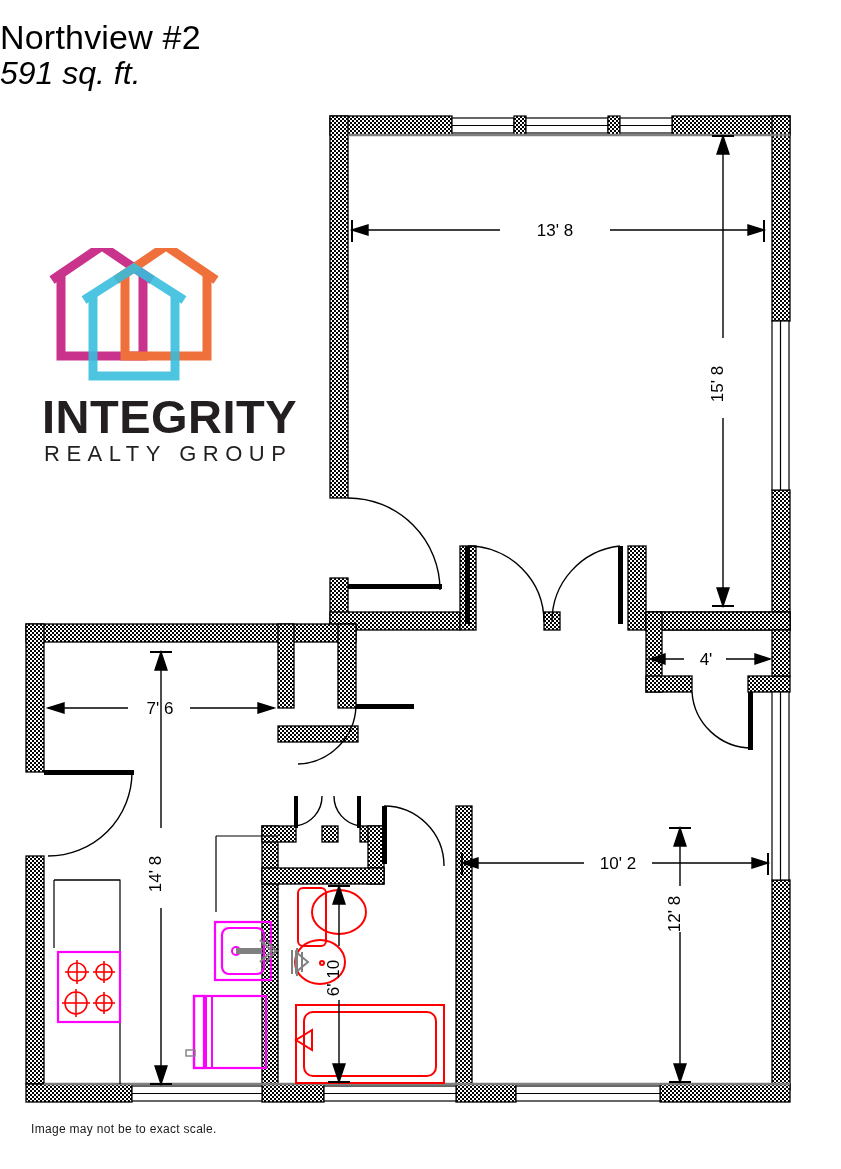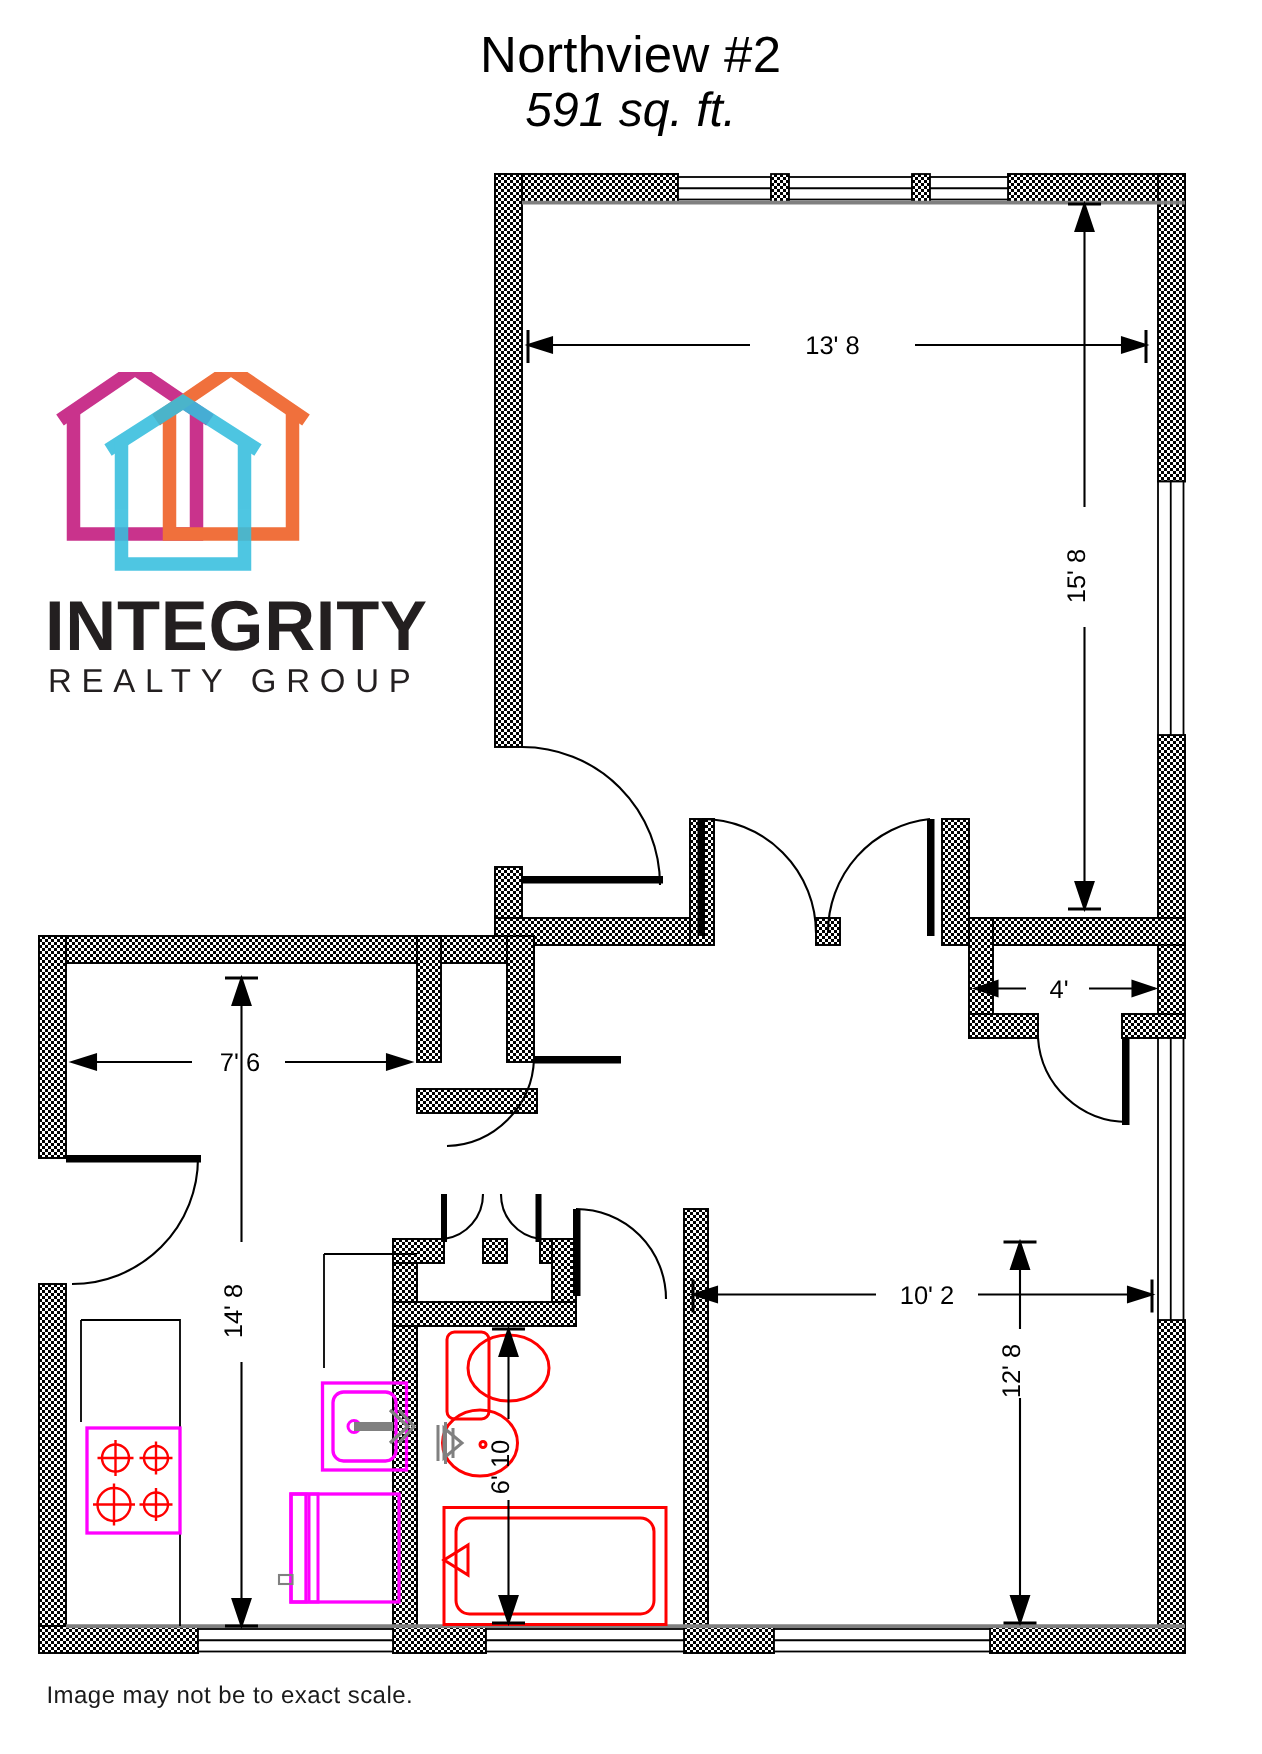--- a/index.html
+++ b/index.html
@@ -18,47 +18,47 @@
     position: absolute;
     inset: 0;
     width: 841px;
     height: 1169px;
   }
   .title-block {
     position: absolute;
     top: 18px;
     left: 0;
     width: 841px;
-    text-align: center;
+    text-align: left;
     pointer-events: none;
   }
   .title-line1 {
     font-size: 34px;
     color: #000;
     line-height: 1.12;
     letter-spacing: 0.2px;
   }
   .title-line2 {
     font-size: 32px;
     color: #000;
     line-height: 1.12;
     font-style: italic;
   }
   .logo-wrap {
     position: absolute;
-    left: 22px;
+    left: 34px;
     top: 248px;
     width: 266px;
     height: 216px;
   }
   .footer-note {
     position: absolute;
     left: 31px;
     top: 1122px;
-    font-size: 16px;
+    font-size: 12px;
     color: #1a1a1a;
     letter-spacing: 0.3px;
   }
   .plan-svg {
     position: absolute;
     left: 0;
     top: 0;
   }
   .dim-label {
     font-family: "Liberation Sans", sans-serif;

